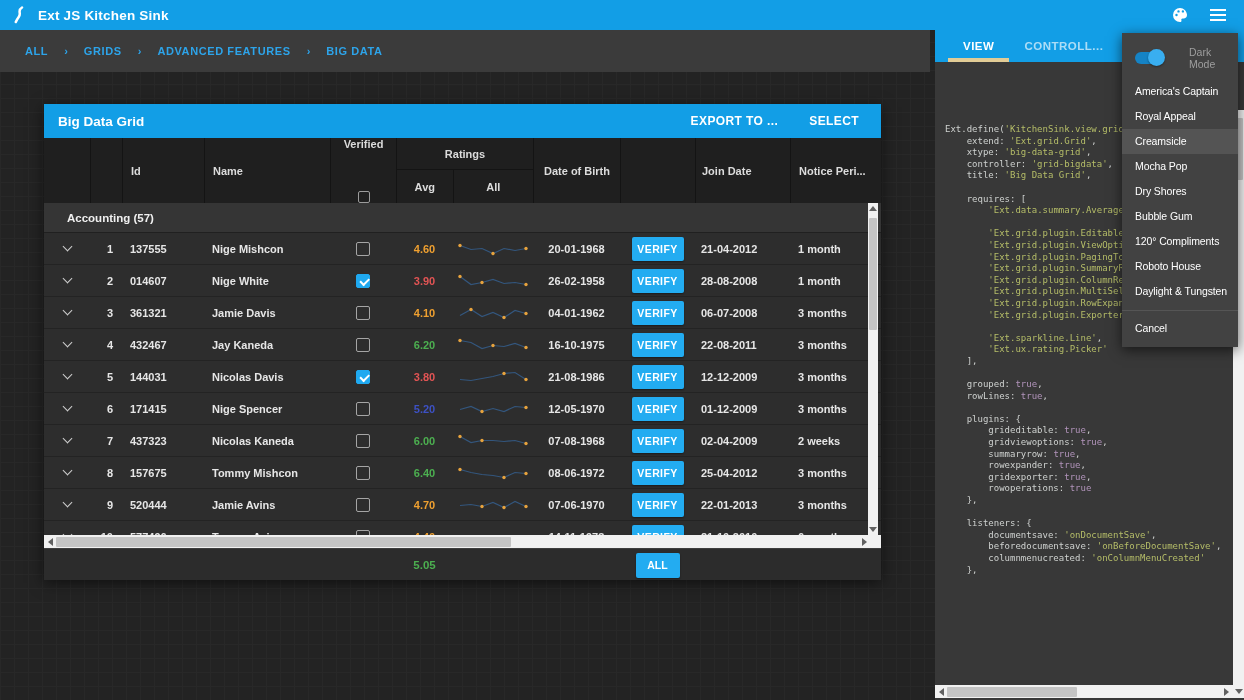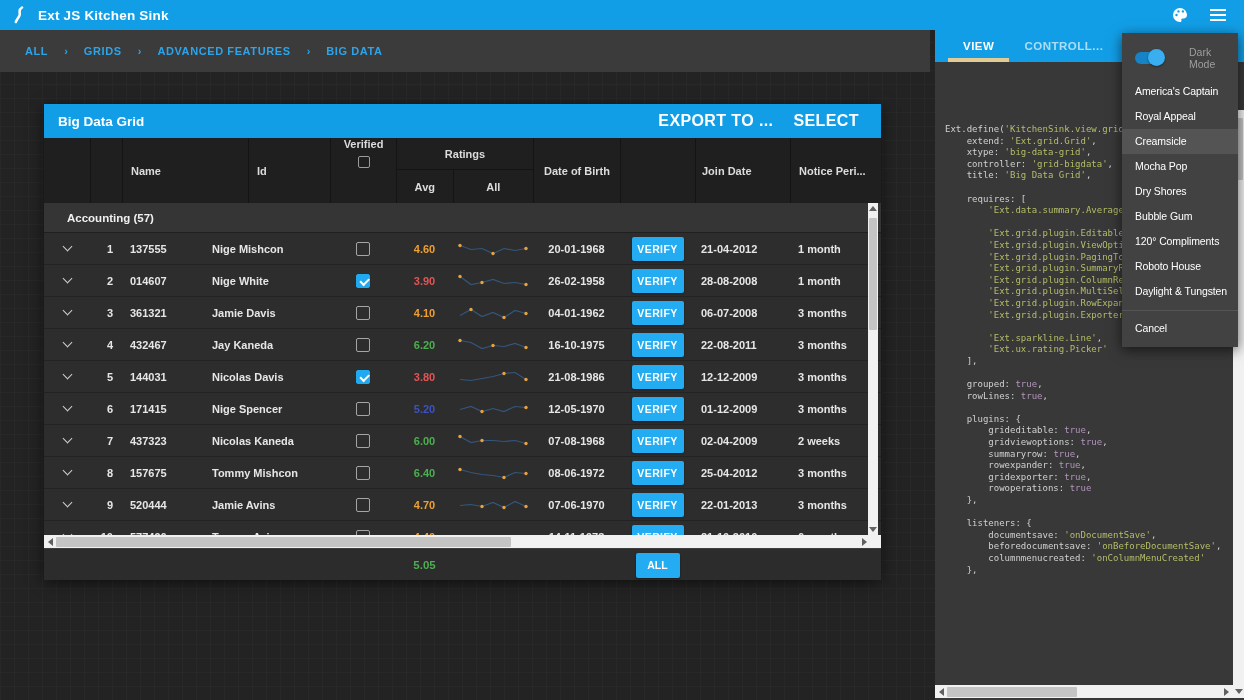--- a/index.html
+++ b/index.html
@@ -15,29 +15,29 @@
   .burger{width:16px;height:2px;background:#fff;box-shadow:0 5px 0 #fff,0 -5px 0 #fff}
   
   .crumbbar{position:absolute;left:0;top:30px;width:930px;height:42px;background:#3b3b3b;display:flex;align-items:center;padding-left:25px;gap:16px;z-index:5}
   .bc-item{color:#2da4ea;font-size:11px;font-weight:700;letter-spacing:.6px;cursor:pointer}
   .bc-sep{color:#2da4ea;font-size:11px;font-weight:700}
   
   .window{position:absolute;left:44px;top:104px;width:837px;height:476px;background:#2d2d2d;box-shadow:0 3px 14px rgba(0,0,0,.55);z-index:6}
   .win-title{height:34px;background:#129ee6;display:flex;align-items:center;padding:0 22px 0 14px}
   .win-title .t{color:#fff;font-size:13.5px;font-weight:700}
   .win-title .spacer{flex:1}
-  .flat-btn{color:#fff;font-size:16px;font-weight:700;letter-spacing:.4px;margin-left:20px;cursor:pointer}
+  .flat-btn{color:#fff;font-size:12px;font-weight:700;letter-spacing:.4px;margin-left:31px;cursor:pointer}
   
   .w-exp{width:46px}.w-num{width:32px}.w-id{width:82px}.w-name{width:126px}.w-ver{width:66px}
   .w-avg{width:57px}.w-all{width:80px}.w-dob{width:87px}.w-vfy{width:75px}.w-join{width:95px}.w-not{width:78px}
   .win-header{height:65px;background:#1f1f1f;display:flex}
   .hc{display:flex;align-items:center;color:#dcdcdc;font-size:11px;font-weight:700;border-left:1px solid #141414;padding-left:8px;overflow:hidden;white-space:nowrap}
   .hc:first-child{border-left:none}
   .hc.center{justify-content:center;padding-left:0}
-  .hc.col{flex-direction:column;justify-content:flex-start;gap:6px;padding-left:0}
+  .hc.col{flex-direction:column;justify-content:space-between;gap:6px;padding-left:0}
   .hgroup{border-left:1px solid #141414;display:flex;flex-direction:column}
   .hgroup .gtop{height:32px;display:flex;align-items:center;justify-content:center;color:#dcdcdc;font-size:11px;font-weight:700;border-bottom:1px solid #141414}
   .hgroup .gbot{flex:1;display:flex}
   .hgroup .gbot div{display:flex;align-items:center;justify-content:center;color:#dcdcdc;font-size:11px;font-weight:700}
   .hgroup .gbot div:first-child{border-right:1px solid #141414}
   .hdr-cb{width:12px;height:12px;border:1px solid #9b9b9b;border-radius:2px;cursor:pointer}
   
   .win-body{height:332px;overflow:hidden;position:relative}
   .group-row{height:30px;background:#353535;display:flex;align-items:center;padding-left:23px;color:#f0f0f0;font-size:11.5px;font-weight:700;border-bottom:1px solid #202020;cursor:pointer}
   .grow{height:32px;display:flex;background:#2d2d2d;border-bottom:1px solid #232323}
@@ -122,22 +122,22 @@
   <div class="window">
     <div class="win-title">
       <span class="t">Big Data Grid</span>
       <span class="spacer"></span>
       <span class="flat-btn">EXPORT TO ...</span>
       <span class="flat-btn">SELECT</span>
     </div>
     <div class="win-header">
       <div class="hc w-exp"></div>
       <div class="hc w-num"></div>
+      <div class="hc w-id">Id</div>
       <div class="hc w-name">Name</div>
-      <div class="hc w-id">Id</div>
       <div class="hc col w-ver">
         <span>Verified</span>
         <span class="hdr-cb"></span>
       </div>
       <div class="hgroup" style="width:137px">
         <div class="gtop">Ratings</div>
         <div class="gbot">
           <div class="w-avg">Avg</div>
           <div class="w-all">All</div>
         </div>

